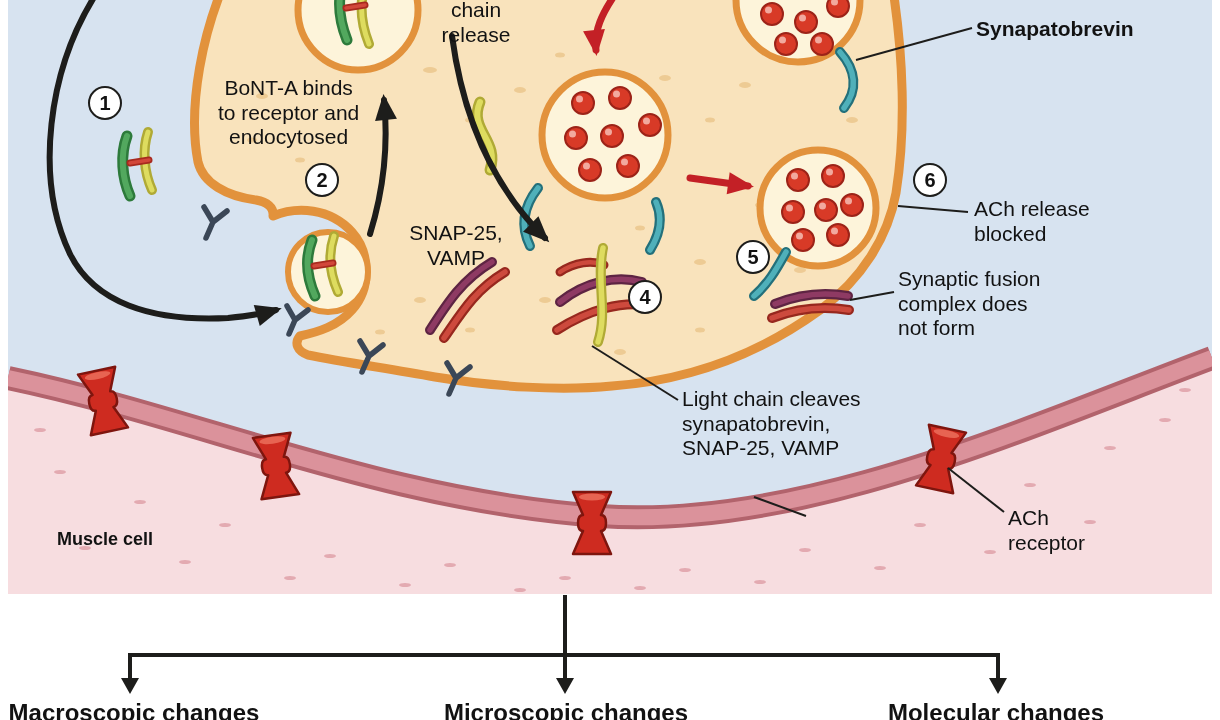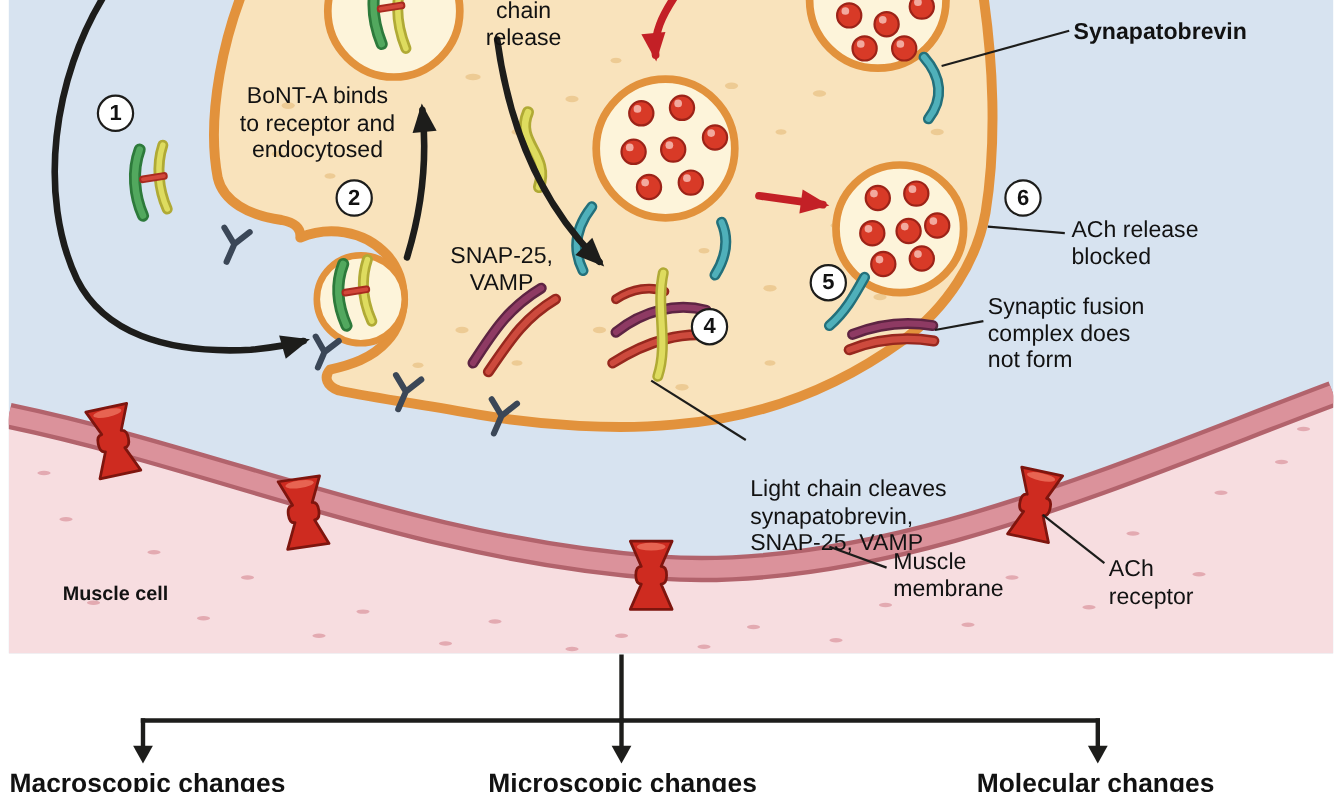--- a/index.html
+++ b/index.html
@@ -334,26 +334,24 @@
 <div class="lbl" style="left:218px;top:76px;text-align:center;">BoNT-A binds
 to receptor and
 endocytosed</div>
 <div class="lbl center" style="left:406px;top:221px;width:100px;">SNAP-25,
 VAMP</div>
 <div class="lbl" style="left:974px;top:197px;">ACh release
 blocked</div>
 <div class="lbl" style="left:898px;top:267px;">Synaptic fusion
 complex does
 not form</div>
-<div class="lbl" style="left:682px;top:387px;margin-top:46px;">Light chain cleaves
+<div class="lbl" style="left:682px;top:387px;">Light chain cleaves
 synapatobrevin,
 SNAP-25, VAMP</div>
 <div class="lbl muscle-lbl" style="left:57px;top:529px;">Muscle cell</div>
-<div class="lbl" style="left:812px;top:499px;">Muscle
-membrane</div>
 <div class="lbl" style="left:1008px;top:506px;">ACh
 receptor</div>
 
 <div class="cat" style="left:134px;">Macroscopic changes</div>
 <div class="cat" style="left:566px;">Microscopic changes</div>
 <div class="cat" style="left:996px;">Molecular changes</div>
 
 </div>
 
 </body></html>

